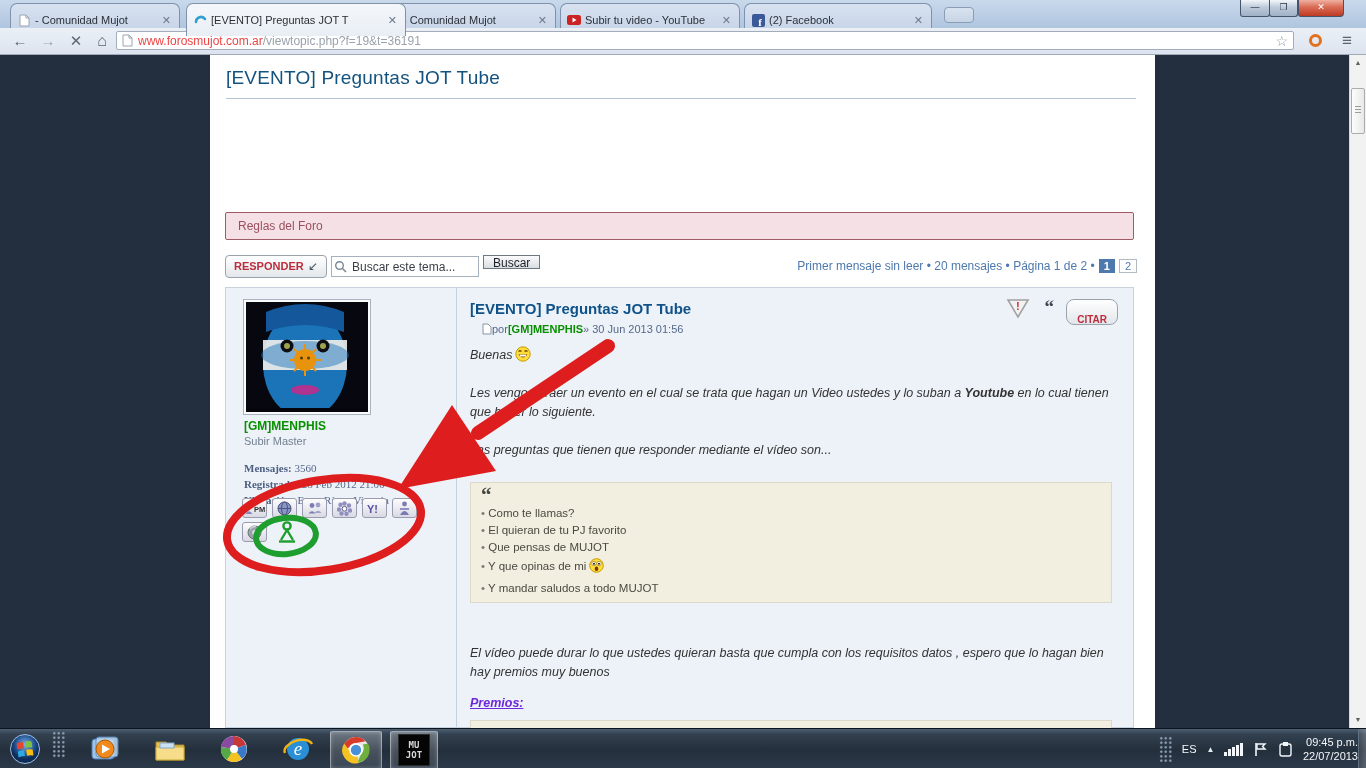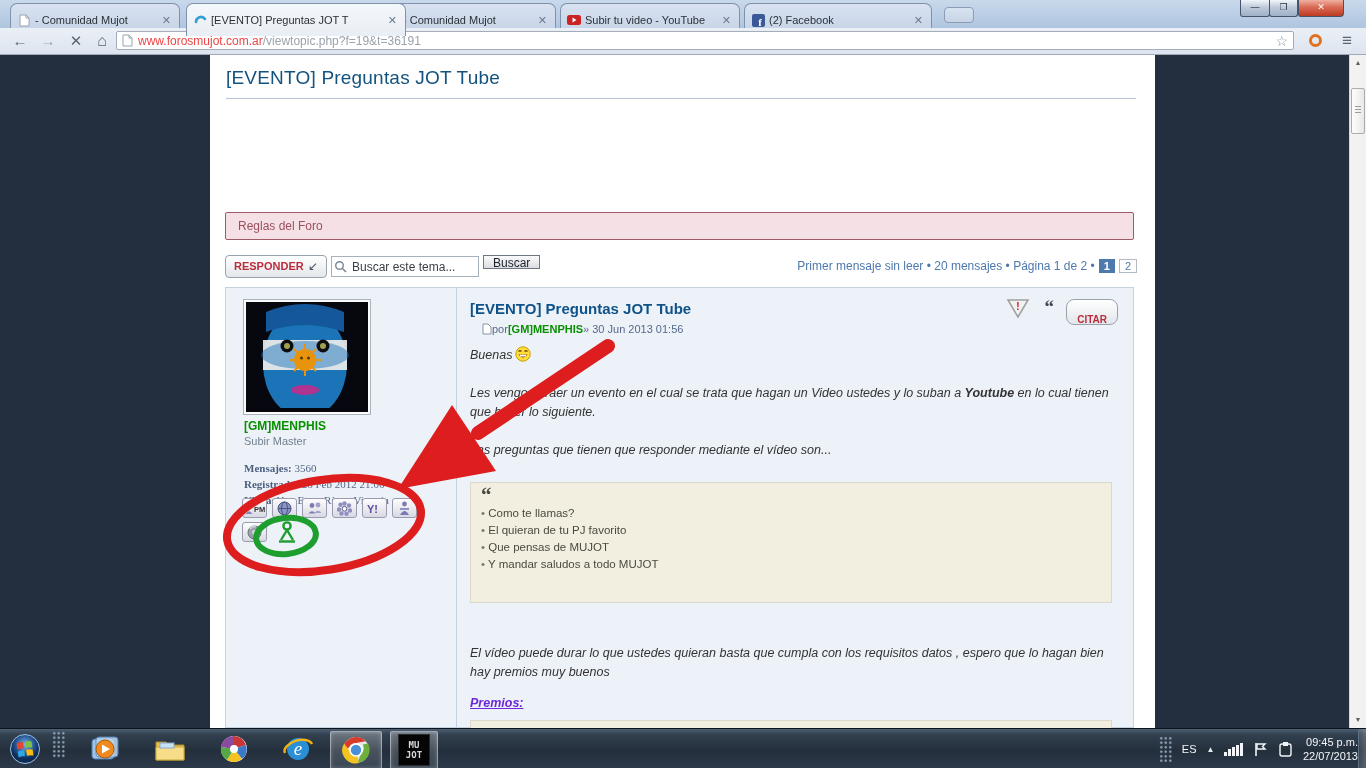--- a/index.html
+++ b/index.html
@@ -366,20 +366,28 @@
 
           <div id="para2" class="body-text"><span>Les vengo a traer un evento en el cual se trata que hagan un Video ustedes y lo suban a </span><b>Youtube</b><span> en lo cual tienen que hacer lo siguiente.</span></div>
 
           <div id="para3" class="body-text">Las preguntas que tienen que responder mediante el vídeo son...</div>
 
           <div id="quote-box">
             <div class="qmark">“</div>
             <div class="q-item"><span>Como te llamas?</span></div>
             <div class="q-item"><span>El quieran de tu PJ favorito</span></div>
             <div class="q-item"><span>Que pensas de MUJOT</span></div>
+            <div class="q-item" style="line-height:21px;"><span>Y que opinas de mi</span><span class="emoji"><svg width="15" height="15">
+                    <circle cx="7.5" cy="7.5" r="6.8" fill="#FFDE3C" stroke="#C89A00"></circle>
+                    <circle cx="5" cy="5.5" r="2.2" fill="#fff" stroke="#996600" stroke-width=".6"></circle>
+                    <circle cx="10" cy="5.5" r="2.2" fill="#fff" stroke="#996600" stroke-width=".6"></circle>
+                    <circle cx="5" cy="5.8" r="1" fill="#222"></circle>
+                    <circle cx="10" cy="5.8" r="1" fill="#222"></circle>
+                    <ellipse cx="7.5" cy="10.8" rx="1.8" ry="2.2" fill="#803300"></ellipse>
+                  </svg></span></div>
             <div class="q-item"><span>Y mandar saludos a todo MUJOT</span></div>
           </div>
 
           <div id="para4" class="body-text">El vídeo puede durar lo que ustedes quieran basta que cumpla con los requisitos datos , espero que lo hagan bien hay premios muy buenos</div>
           <div id="premios">Premios:</div>
           <div id="quote-box2"></div>
         </div>
       </div>
     </div>
 

